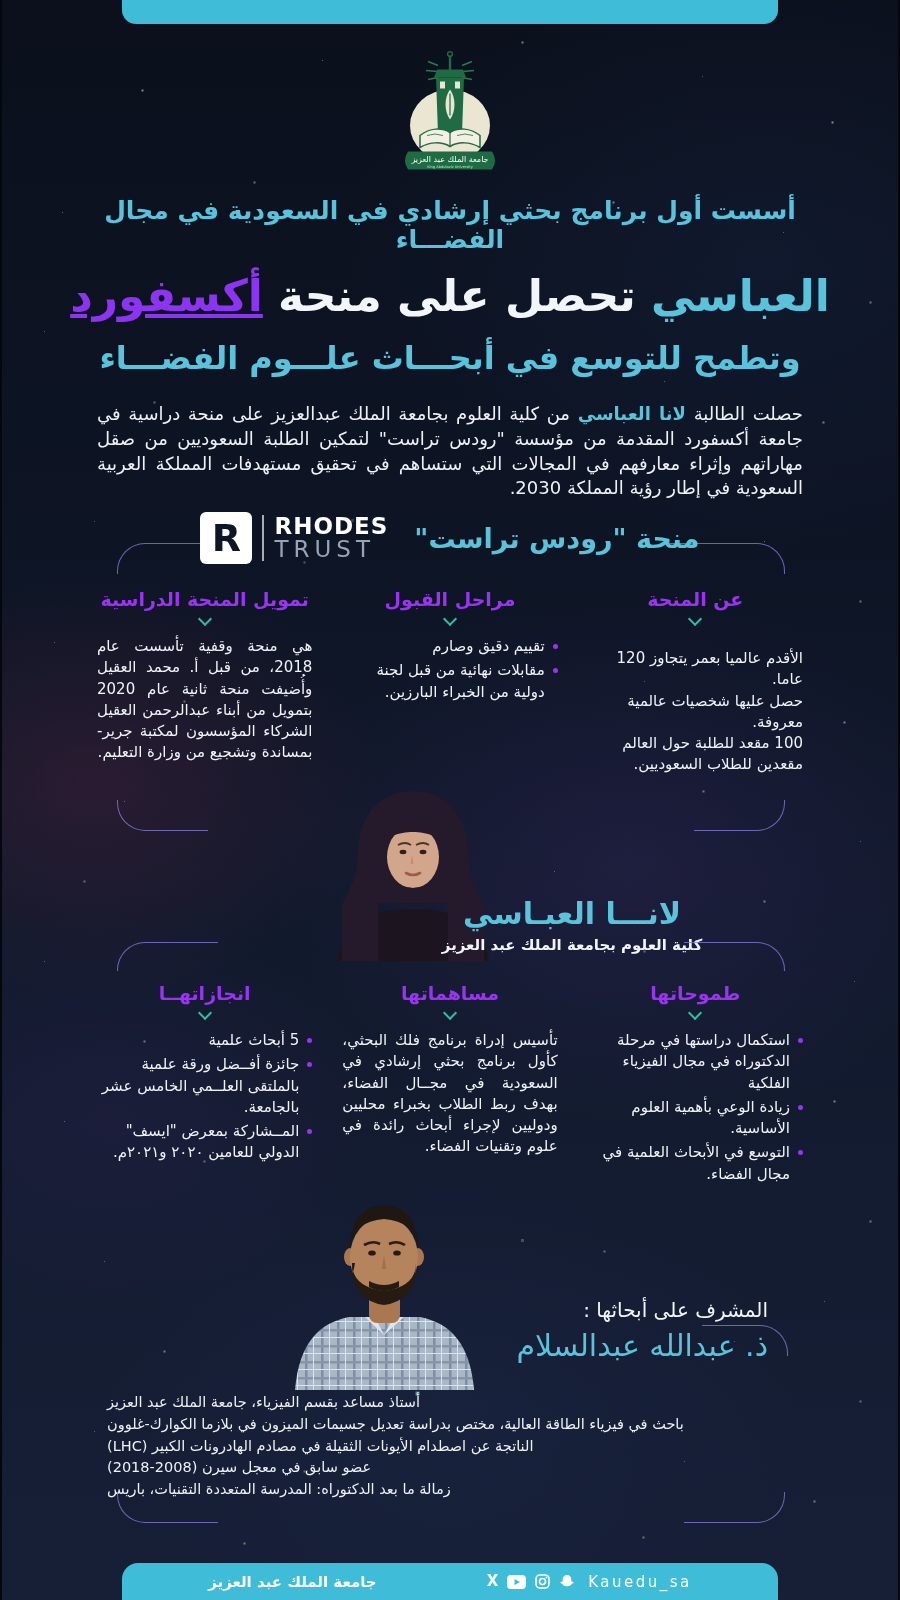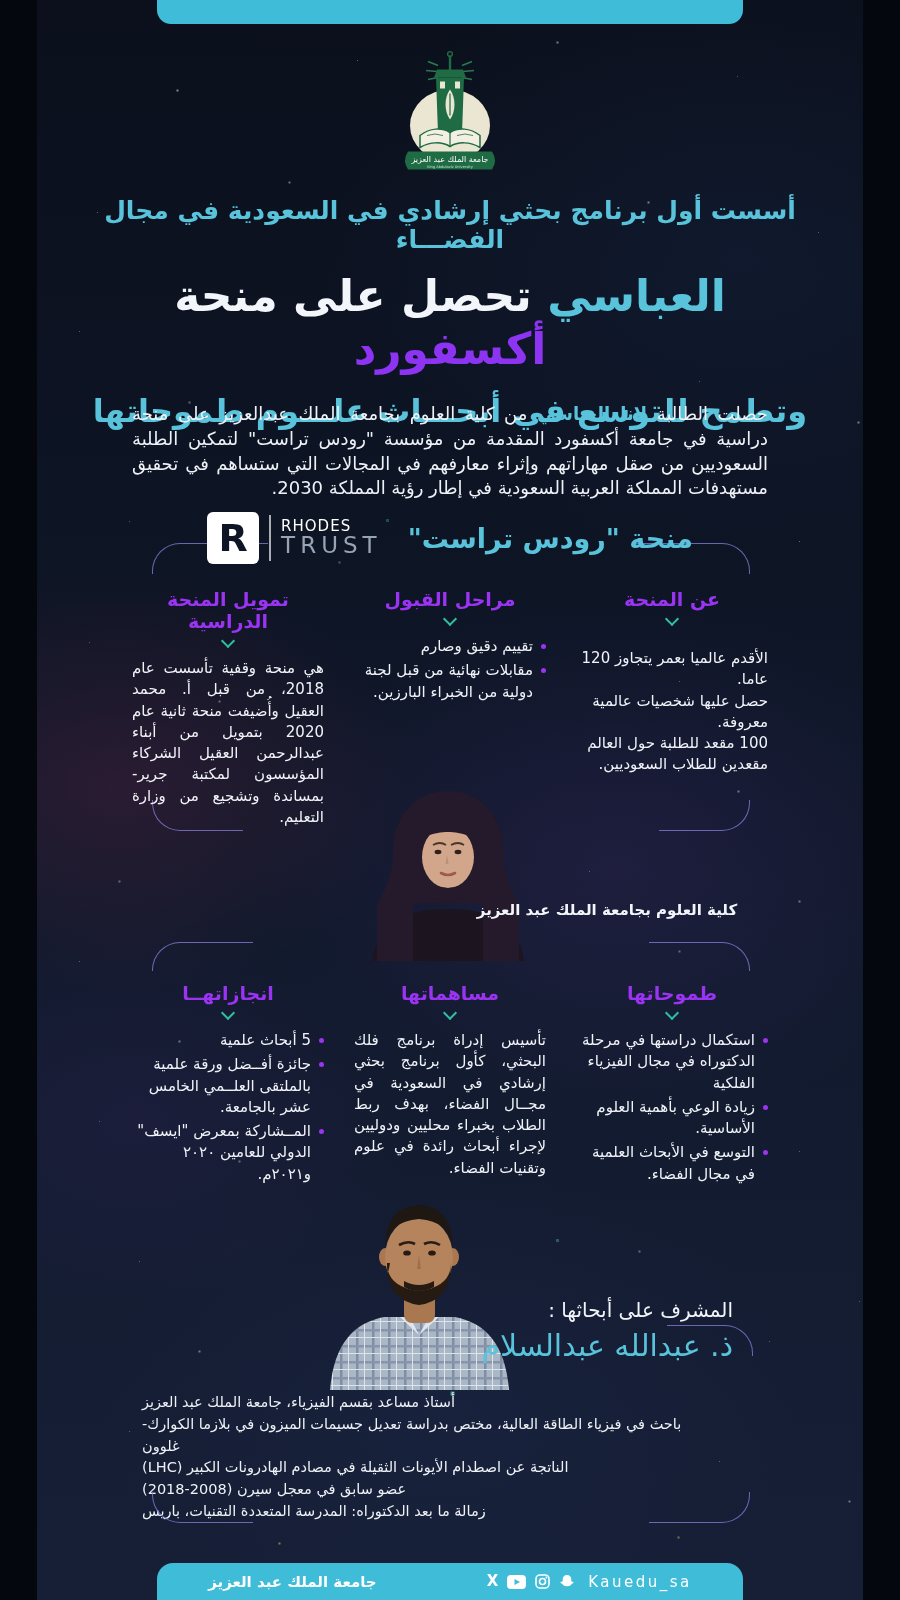--- a/index.html
+++ b/index.html
@@ -1,17 +1,17 @@
 <!DOCTYPE html>
 <html lang="ar" dir="rtl"><head>
 <meta charset="utf-8">
 <style>
   html,body{margin:0;padding:0;background:#04070d;}
   .poster{
-    position:relative;width:826px;height:1600px;margin:0 auto;overflow:hidden;
+    position:relative;width:896px;height:1600px;margin:0 auto;overflow:hidden;
     direction:rtl;
     font-family:"DejaVu Sans", sans-serif;
     color:#eef2f7;
     background:
       radial-gradient(420px 300px at 10% 49%, rgba(150,45,85,0.20), transparent 70%),
       radial-gradient(520px 380px at 70% 54%, rgba(95,55,150,0.18), transparent 70%),
       radial-gradient(420px 300px at 12% 70%, rgba(85,45,130,0.14), transparent 70%),
       radial-gradient(600px 420px at 85% 16%, rgba(45,75,140,0.12), transparent 70%),
       radial-gradient(500px 340px at 50% 88%, rgba(60,70,140,0.10), transparent 70%),
       linear-gradient(180deg,#0b101c 0%, #0d1424 32%, #111a2d 62%, #161f36 100%);
@@ -47,21 +47,21 @@
       520px 1240px 0 1px rgba(120,220,240,.3), 350px 520px 0 1px rgba(120,220,240,.25);
   }
   .top-bar{position:absolute;top:0;left:120px;right:120px;height:24px;background:#3fbcd8;
     border-radius:0 0 14px 14px;}
   
   .kau-logo{position:absolute;top:46px;left:50%;transform:translateX(-50%);width:140px;height:128px;}
   
   .headline{position:absolute;top:196px;left:55px;right:55px;text-align:center;}
   .kicker{font-size:25px;font-weight:bold;color:#58c3da;}
   .main{font-size:44px;font-weight:bold;margin-top:16px;line-height:1.2;}
-  .main .c1{color:#58c3da;} .main .c2{color:#f2f5fa;} .main .c3{color:#8d34f2;}
+  .main .c1{color:#58c3da;} .main .c2{color:#f2f5fa;} .main .c3{color:#8d34f2;text-decoration:underline;}
   .subhead{font-size:32px;font-weight:bold;color:#58c3da;margin-top:16px;}
   
   .intro{position:absolute;top:384px;left:95px;right:95px;font-size:18px;line-height:1.38;
     text-align:justify;color:#eef2f7;}
   .intro .hl{color:#58c3da;font-weight:bold;}
   
   .corner{position:absolute;border:0 solid rgba(132,122,212,.8);}
   .corner.tl{border-top-width:1.5px;border-left-width:1.5px;border-top-left-radius:28px;}
   .corner.tr{border-top-width:1.5px;border-right-width:1.5px;border-top-right-radius:28px;}
   .corner.bl{border-bottom-width:1.5px;border-left-width:1.5px;border-bottom-left-radius:28px;}
@@ -69,21 +69,21 @@
   
   .rhodes-header{position:absolute;top:512px;left:130px;right:130px;display:flex;
     justify-content:center;align-items:center;gap:26px;}
   .rhodes-title{font-size:27px;font-weight:bold;color:#58c3da;white-space:nowrap;}
   .rt-logo{display:flex;align-items:center;gap:10px;direction:ltr;}
   .rt-mark{width:52px;height:52px;background:#fff;border-radius:6px;position:relative;
     display:flex;align-items:center;justify-content:center;}
   .rt-mark .r{font-size:38px;font-weight:bold;color:#0e1626;line-height:1;}
   .rt-div{width:2px;height:46px;background:rgba(255,255,255,.65);}
   .rt-words{display:flex;flex-direction:column;line-height:1.02;}
-  .rt-w1{font-size:15px;font-weight:normal;color:#fff;letter-spacing:1px;}
+  .rt-w1{font-size:23px;font-weight:bold;color:#fff;letter-spacing:1px;}
   .rt-w2{font-size:23px;font-weight:400;color:#97a3b6;letter-spacing:5px;}
   
   .cols{position:absolute;display:flex;}
   .rhodes-cols{top:588px;left:95px;right:95px;gap:30px;}
   .lana-cols{top:982px;left:95px;right:95px;gap:30px;}
   .col{flex:1;}
   .col-h{font-size:19px;font-weight:bold;color:#9a33f2;text-align:center;}
   .chev{width:8px;height:8px;border-left:2px solid #2fc0a0;border-bottom:2px solid #2fc0a0;
     transform:rotate(-45deg);margin:4px auto 12px auto;}
   .col-text{font-size:15px;line-height:1.42;text-align:justify;color:#f0f3f8;}
@@ -147,21 +147,21 @@
     <text x="70" y="120.5" font-size="3.6" fill="#bfe3cd" text-anchor="middle">King Abdulaziz University</text>
   </svg>
 
   <div class="headline">
     <div class="kicker">أسست أول برنامج بحثي إرشادي في السعودية في مجال الفضـــاء</div>
     <div class="main">
       <span class="c1">العباسي</span>
       <span class="c2"> تحصل على منحة </span>
       <span class="c3">أكسفورد</span>
     </div>
-    <div class="subhead">وتطمح للتوسع في أبحـــاث علـــوم طموحاتها</div>
+    <div class="subhead">وتطمح للتوسع في أبحـــاث علـــوم الفضـــاء</div>
   </div>
 
   <p class="intro">
     <span>حصلت الطالبة </span><span class="hl">لانا العباسي</span><span> من كلية العلوم بجامعة الملك عبدالعزيز على منحة دراسية في جامعة أكسفورد المقدمة من مؤسسة "رودس تراست" لتمكين الطلبة السعوديين من صقل مهاراتهم وإثراء معارفهم في المجالات التي ستساهم في تحقيق مستهدفات المملكة العربية السعودية في إطار رؤية المملكة 2030.</span>
   </p>
 
   <div class="corner tl" style="left:115px;top:543px;width:115px;height:30px;"></div>
   <div class="corner tr" style="right:113px;top:543px;width:115px;height:30px;"></div>
   <div class="corner bl" style="left:115px;top:800px;width:90px;height:30px;"></div>
   <div class="corner br" style="right:113px;top:800px;width:90px;height:30px;"></div>
@@ -219,20 +219,21 @@
     <path d="M103,92 Q131,118 159,92 L153,112 Q131,124 109,112 Z" fill="#241a2b"></path>
     <path d="M116,62 q7,-4 13,0" stroke="#4a342a" stroke-width="1.8" fill="none"></path>
     <path d="M134,62 q7,-4 13,0" stroke="#4a342a" stroke-width="1.8" fill="none"></path>
     <ellipse cx="121" cy="69" rx="3.4" ry="2.2" fill="#2e211c"></ellipse>
     <ellipse cx="141" cy="69" rx="3.4" ry="2.2" fill="#2e211c"></ellipse>
     <path d="M130,72 l1.5,9 h-3 Z" fill="#c08e72"></path>
     <path d="M124,90 q7,4 14,0" stroke="#9c5a50" stroke-width="2.6" fill="none" stroke-linecap="round"></path>
   </svg>
 
   <div class="lana-id">
+    <div class="lana-name">لانـــا العبـاسي</div>
     <div class="lana-sub">كلية العلوم بجامعة الملك عبد العزيز</div>
   </div>
 
   <div class="corner tl" style="left:115px;top:942px;width:100px;height:28px;"></div>
   <div class="corner tr" style="right:113px;top:942px;width:100px;height:28px;"></div>
 
   <div class="cols lana-cols">
     <div class="col">
       <div class="col-h">طموحاتها</div>
       <div class="chev"></div>

